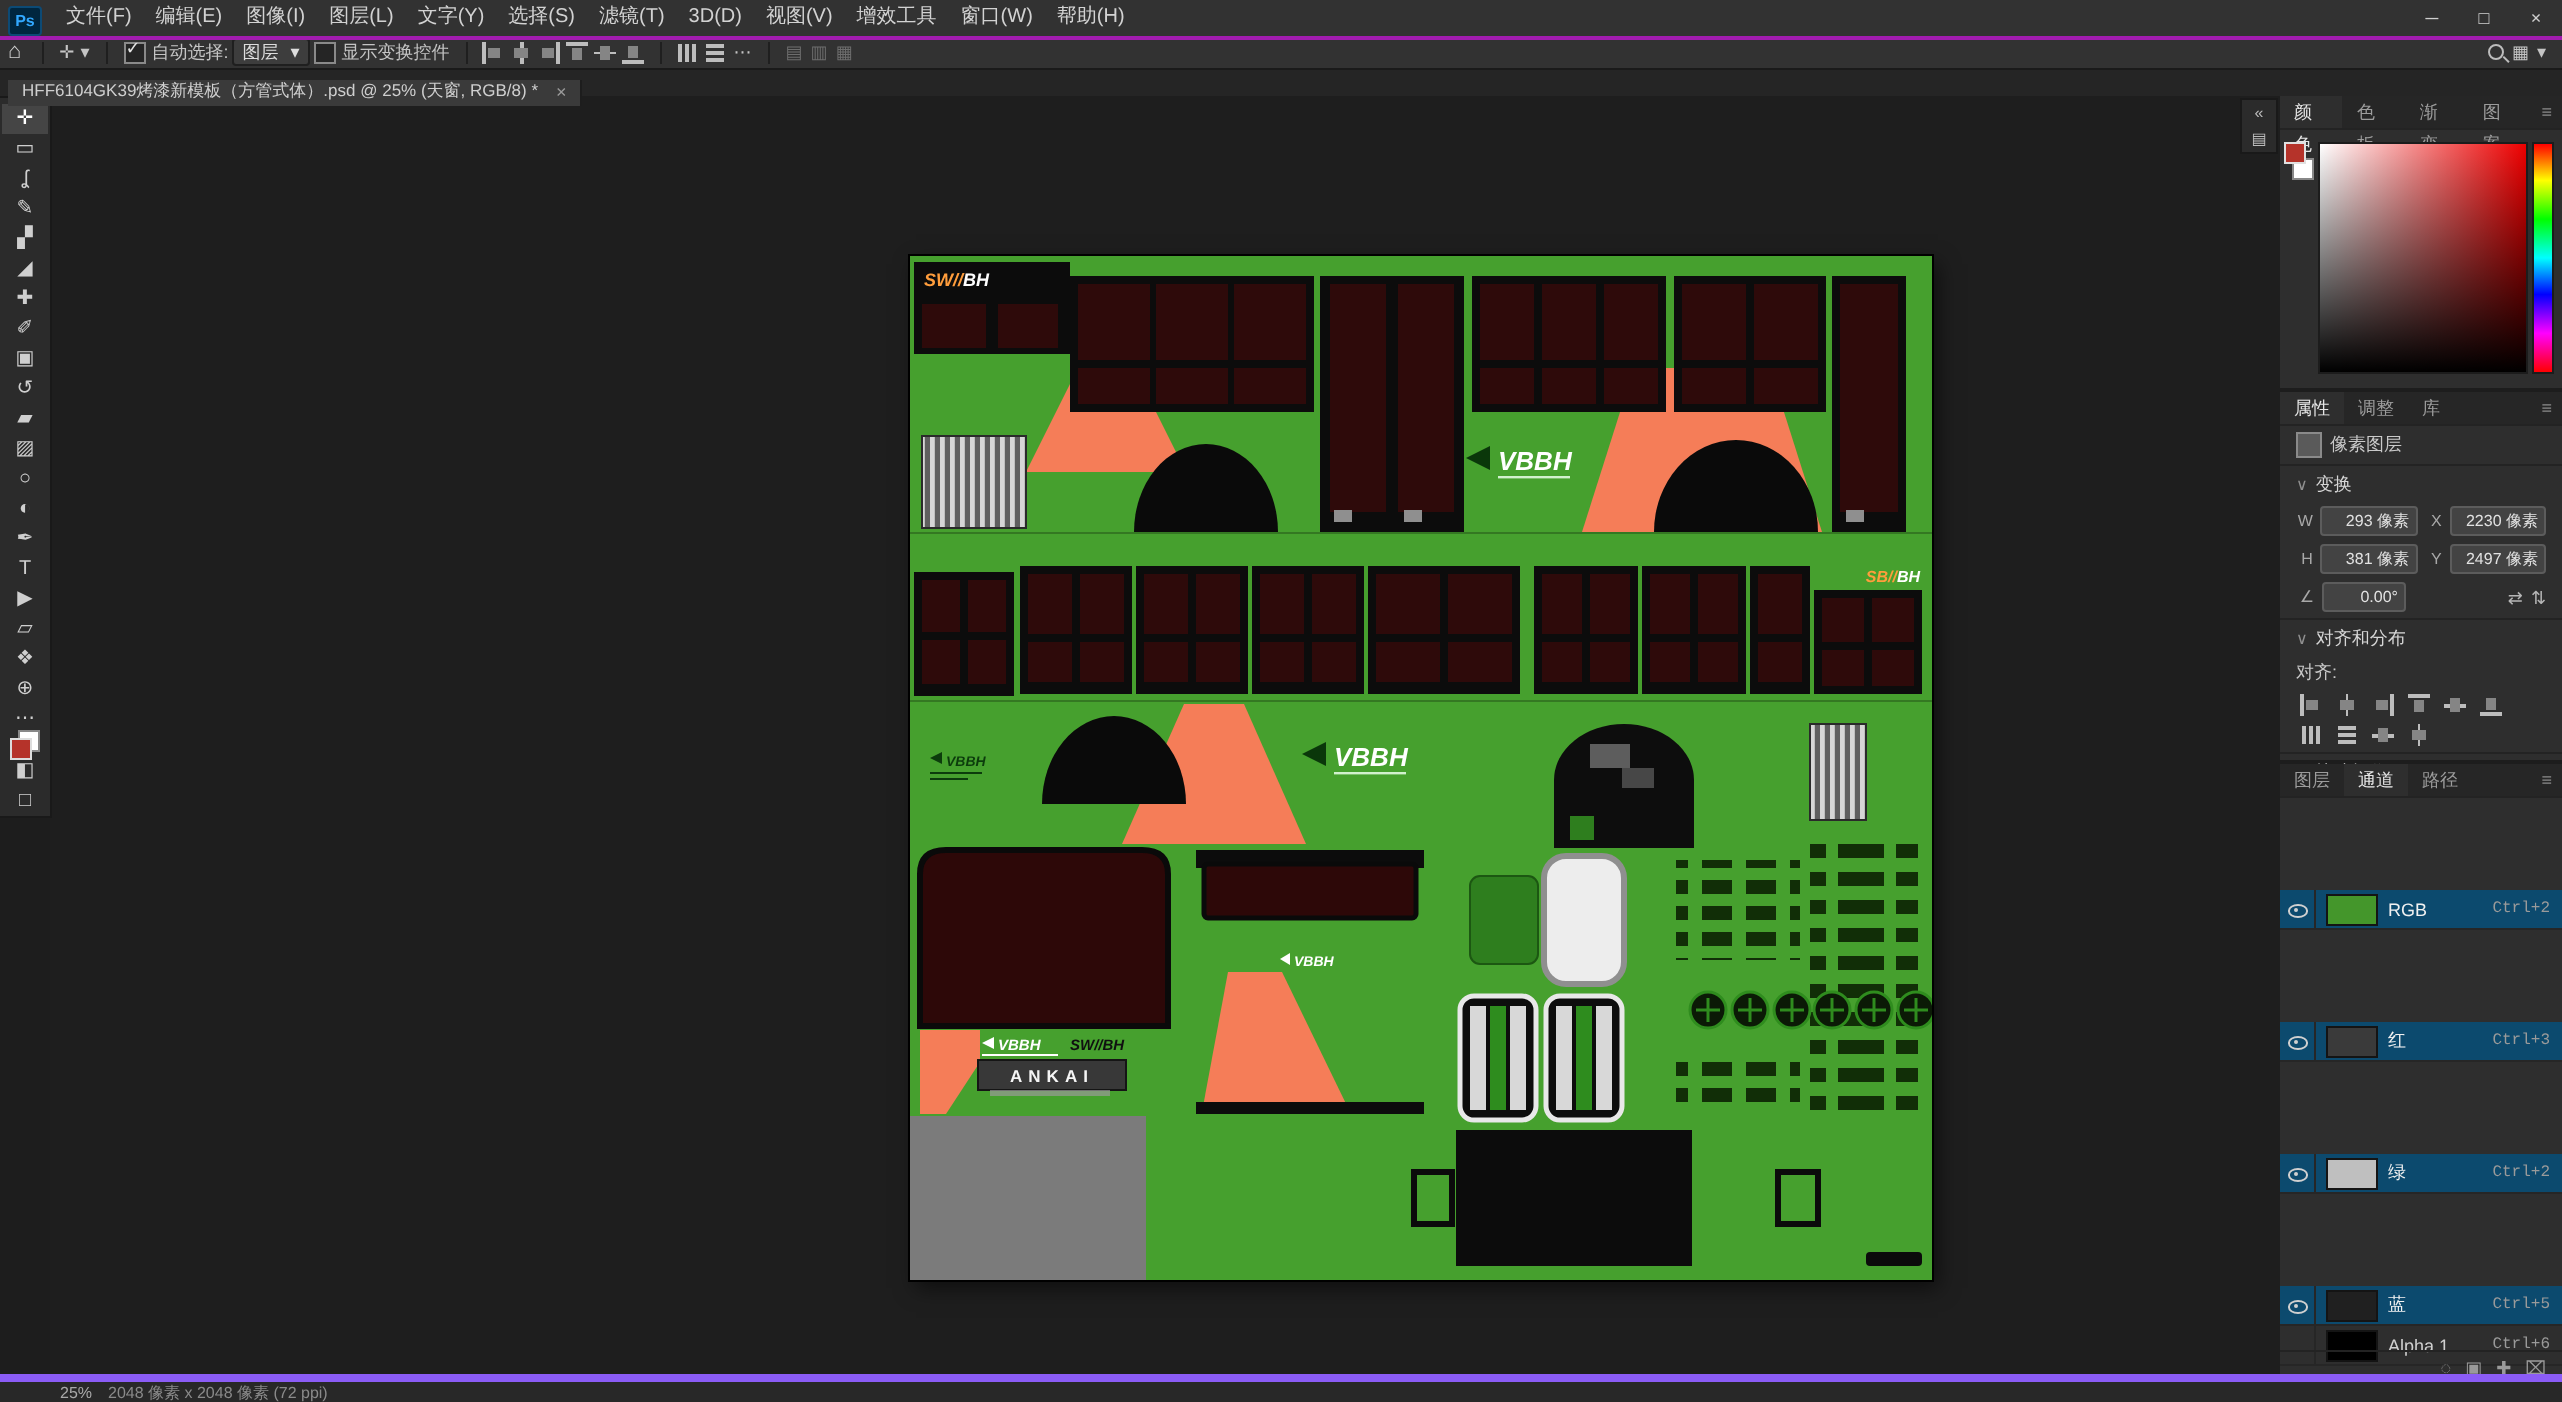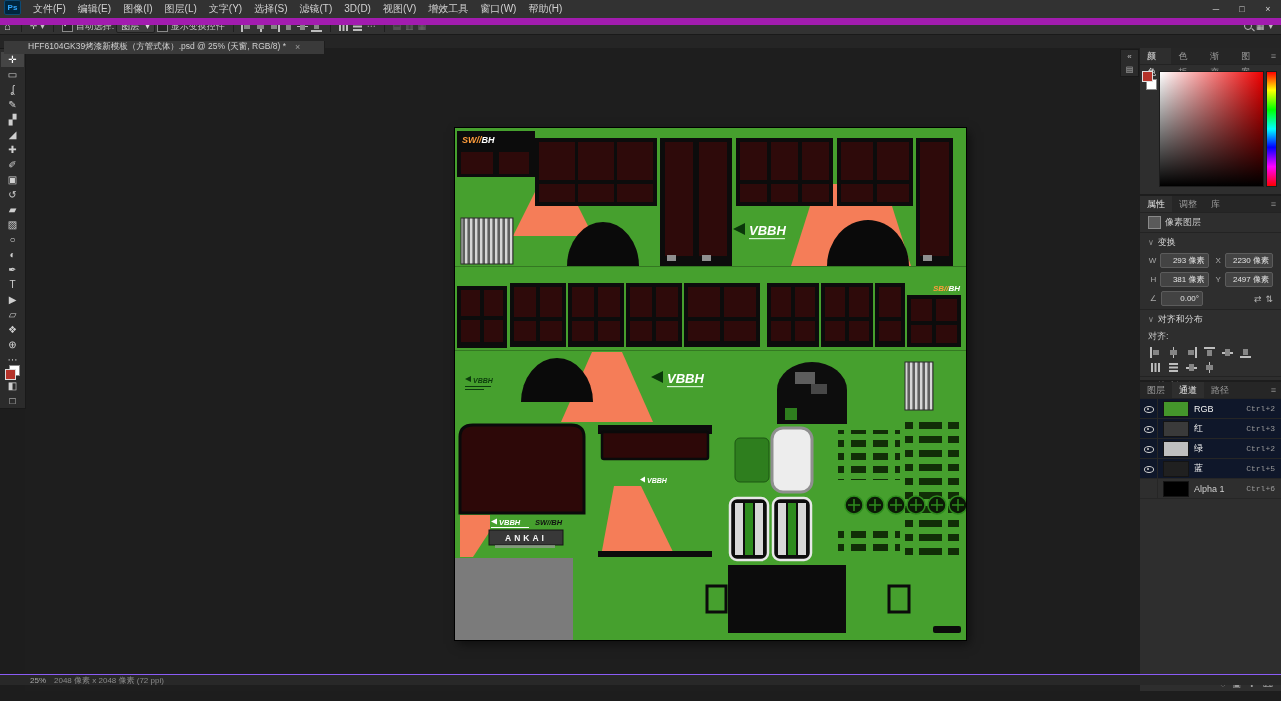--- a/index.html
+++ b/index.html
@@ -1,20 +1,20 @@
 <!DOCTYPE html>
 <html><head>
 <meta charset="utf-8">
 <style>
   html,body{margin:0;padding:0;}
   body{width:1281px;height:701px;position:relative;overflow:hidden;background:#1d1d1d;
        font-family:"Liberation Sans", sans-serif;color:#c8c8c8;-webkit-font-smoothing:antialiased;}
 
   
-  .titlebar{position:absolute;left:0;top:0;right:0;height:18px;background:#323232;display:flex;align-items:flex-start;font-size:10px;border-bottom:7px solid #a21caf;z-index:20;}
+  .titlebar{position:absolute;left:0;top:0;right:0;height:18px;background:#323232;display:flex;align-items:flex-end;font-size:10px;border-bottom:2px solid #a21caf;z-index:20;}
   .ps-logo{width:15px;height:13px;background:#00263f;color:#31a8ff;font-size:8px;font-weight:bold;display:flex;align-items:center;justify-content:center;margin:0 6px 0 4px;border:1px solid #0c4a75;border-radius:2px;}
   .menu-item{padding:0 6px;line-height:18px;color:#d2d2d2;}
   .win-ctrls{margin-left:auto;display:flex;}
   .win-btn{width:26px;text-align:center;line-height:18px;font-size:9px;color:#cfcfcf;}
 
   
   .optionsbar{position:absolute;left:0;top:18px;right:0;height:16px;background:#323232;border-bottom:1px solid #1a1a1a;display:flex;align-items:center;font-size:9px;color:#c4c4c4;z-index:19;}
   .opt-sep{width:1px;height:11px;background:#1f1f1f;margin:0 6px;}
   .opt-item{display:flex;align-items:center;gap:3px;padding:0 2px;white-space:nowrap;}
   .cb{width:9px;height:9px;border:1px solid #8a8a8a;background:#252525;display:inline-block;position:relative;}
@@ -34,21 +34,21 @@
   .al-c:before{left:5px;top:0;width:1.5px;height:11px;}  .al-c:after{left:2px;top:3px;width:7px;height:5px;}
   .al-r:before{right:0;top:0;width:2px;height:11px;}     .al-r:after{right:3px;top:3px;width:6px;height:5px;}
   .al-t:before{left:0;top:0;width:11px;height:2px;}      .al-t:after{left:3px;top:3px;width:5px;height:6px;}
   .al-m:before{left:0;top:5px;width:11px;height:1.5px;}  .al-m:after{left:3px;top:2px;width:5px;height:7px;}
   .al-b:before{left:0;bottom:0;width:11px;height:2px;}   .al-b:after{left:3px;bottom:3px;width:5px;height:6px;}
   .di-v:before{left:1px;top:1px;width:2px;height:9px;box-shadow:3.5px 0 0 #bdbdbd,7px 0 0 #bdbdbd;}
   .di-h:before{left:1px;top:1px;width:9px;height:2px;box-shadow:0 3.5px 0 #bdbdbd,0 7px 0 #bdbdbd;}
 
   
   .tabbar{position:absolute;left:0;top:35px;right:0;height:13px;background:#252525;z-index:18;}
-  .doc-tab{display:inline-flex;align-items:center;height:13px;margin-left:4px;padding:0 24px;background:#3a3a3a;color:#cfcfcf;font-size:8.5px;border-right:1px solid #1d1d1d;}
+  .doc-tab{display:inline-flex;align-items:center;height:13px;margin-left:4px;padding:0 7px;background:#3a3a3a;color:#cfcfcf;font-size:8.5px;border-right:1px solid #1d1d1d;}
   .doc-tab .close{margin-left:9px;color:#9a9a9a;font-size:9px;}
 
   
   .tools{position:absolute;left:0;top:48px;width:25px;height:356px;background:#2b2b2b;border:1px solid #191919;border-left:none;display:flex;flex-direction:column;align-items:center;padding-top:3px;z-index:15;}
   .tool{width:23px;height:15px;line-height:15px;text-align:center;font-size:10px;color:#cfcfcf;}
   .tool.sel{background:#454545;color:#fff;}
   .mini-swatch{position:relative;width:17px;height:16px;margin:2px 0;}
   .mini-swatch:before{content:"";position:absolute;left:1px;top:0;width:9px;height:9px;background:#b5332a;border:1px solid #ddd;z-index:2;}
   .mini-swatch:after{content:"";position:absolute;right:1px;bottom:0;width:9px;height:9px;background:#fff;border:1px solid #888;}
 
@@ -82,37 +82,37 @@
   .prow{display:flex;align-items:center;gap:4px;padding:3px 8px 1px 8px;font-size:9px;color:#c9c9c9;}
   .prow.hdr{color:#d6d6d6;border-top:1px solid #232323;margin-top:2px;}
   .chev{color:#8f8f8f;font-size:8px;}
   .layer-ic{width:11px;height:11px;background:#5a5a5a;border:1px solid #8a8a8a;display:inline-block;}
   .tlabel{width:9px;color:#a8a8a8;font-size:8px;}
   .tval{width:43px;height:13px;background:#434343;border:1px solid #5c5c5c;border-radius:2px;font-size:8px;line-height:13px;padding:0 3px;color:#e2e2e2;overflow:hidden;white-space:nowrap;}
   .flipg{margin-left:auto;display:flex;gap:4px;color:#b5b5b5;font-size:9px;}
 
   
   .chrow{display:flex;align-items:center;height:19px;border-bottom:1px solid #262626;font-size:9px;color:#cfcfcf;}
-  .chrow.sel{background:#0f172a;color:#f1f1f1;}
+  .chrow.sel{background:#0c4a6e;color:#f1f1f1;margin-top:46px;}
   .eyebox{width:17px;display:flex;justify-content:center;border-right:1px solid #262626;align-self:stretch;align-items:center;}
   .eye{width:10px;height:10px;position:relative;display:inline-block;}
   .eye:before{content:"";position:absolute;left:0;top:2.5px;width:8px;height:4.5px;border:1px solid #d0d0d0;border-radius:50%;}
   .eye:after{content:"";position:absolute;left:3.2px;top:4.3px;width:2.6px;height:2.6px;background:#d0d0d0;border-radius:50%;}
   .thumb{width:24px;height:14px;margin:0 5px;border:1px solid #141414;display:inline-block;}
   .t-rgb{background:linear-gradient(115deg,#449а2b 0,#44962b 55%,#2d6b1d 55%);background-color:#44962b;}
   .t-red{background:#3a3a3a;}
   .t-green{background:#bfbfbf;}
   .t-blue{background:#202020;}
   .t-alpha{background:#000;}
   .chname{flex:1;}
   .chkey{color:#9a9a9a;font-size:8px;padding-right:6px;font-family:Liberation Mono, monospace;}
   .chfoot{position:absolute;left:0;right:0;bottom:0;height:15px;border-top:1px solid #232323;display:flex;justify-content:flex-end;gap:7px;align-items:center;padding-right:8px;font-size:9px;color:#9a9a9a;}
 
   
-  .statusbar{position:absolute;left:0;right:0;bottom:16px;height:10px;background:#282828;border-top:1px solid #8b5cf6;display:flex;align-items:center;gap:8px;padding-left:30px;font-size:8px;color:#a8a8a8;z-index:21;}
+  .statusbar{position:absolute;left:0;right:0;bottom:0;height:10px;background:#282828;border-top:4px solid #8b5cf6;display:flex;align-items:center;gap:8px;padding-left:30px;font-size:8px;color:#a8a8a8;z-index:21;}
   .statusbar .info{color:#8a8a8a;text-align:center;}
 </style>
 </head>
 <body>
 
 <div class="titlebar">
   <span class="ps-logo">Ps</span>
   <span class="menu-item">文件(F)</span>
   <span class="menu-item">编辑(E)</span>
   <span class="menu-item">图像(I)</span>

